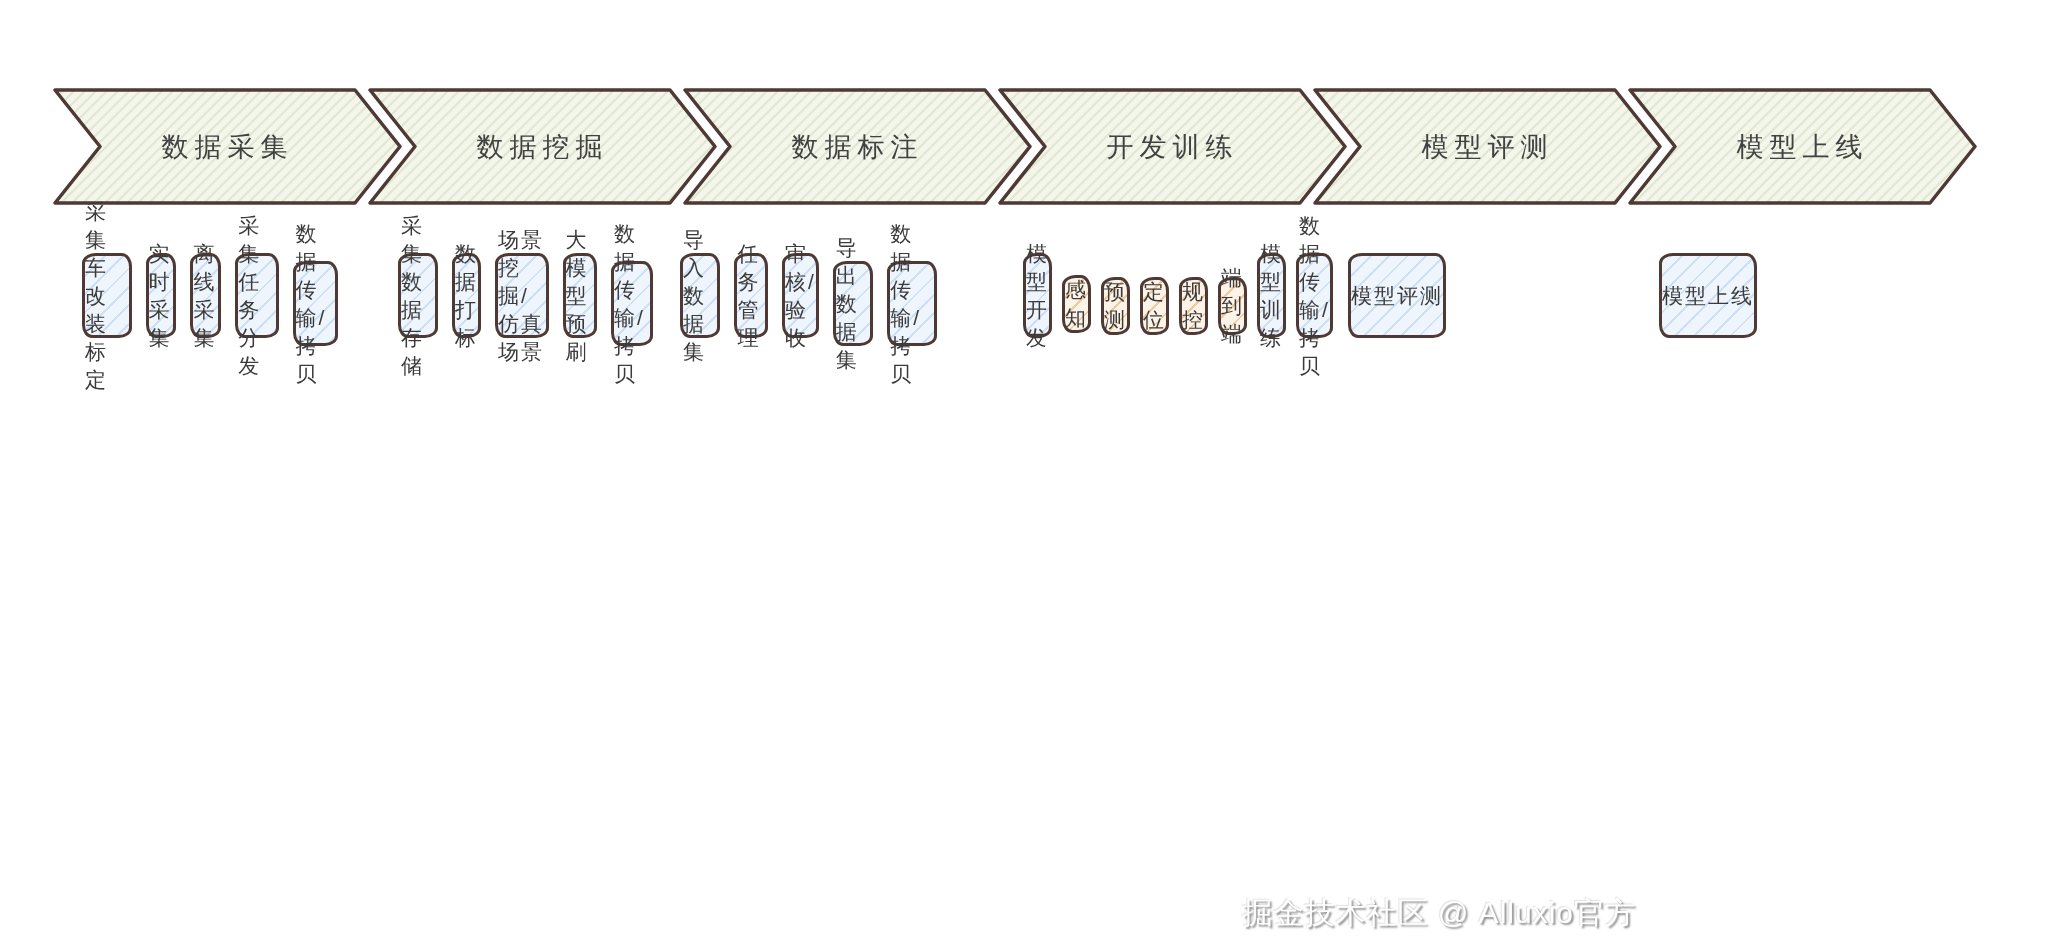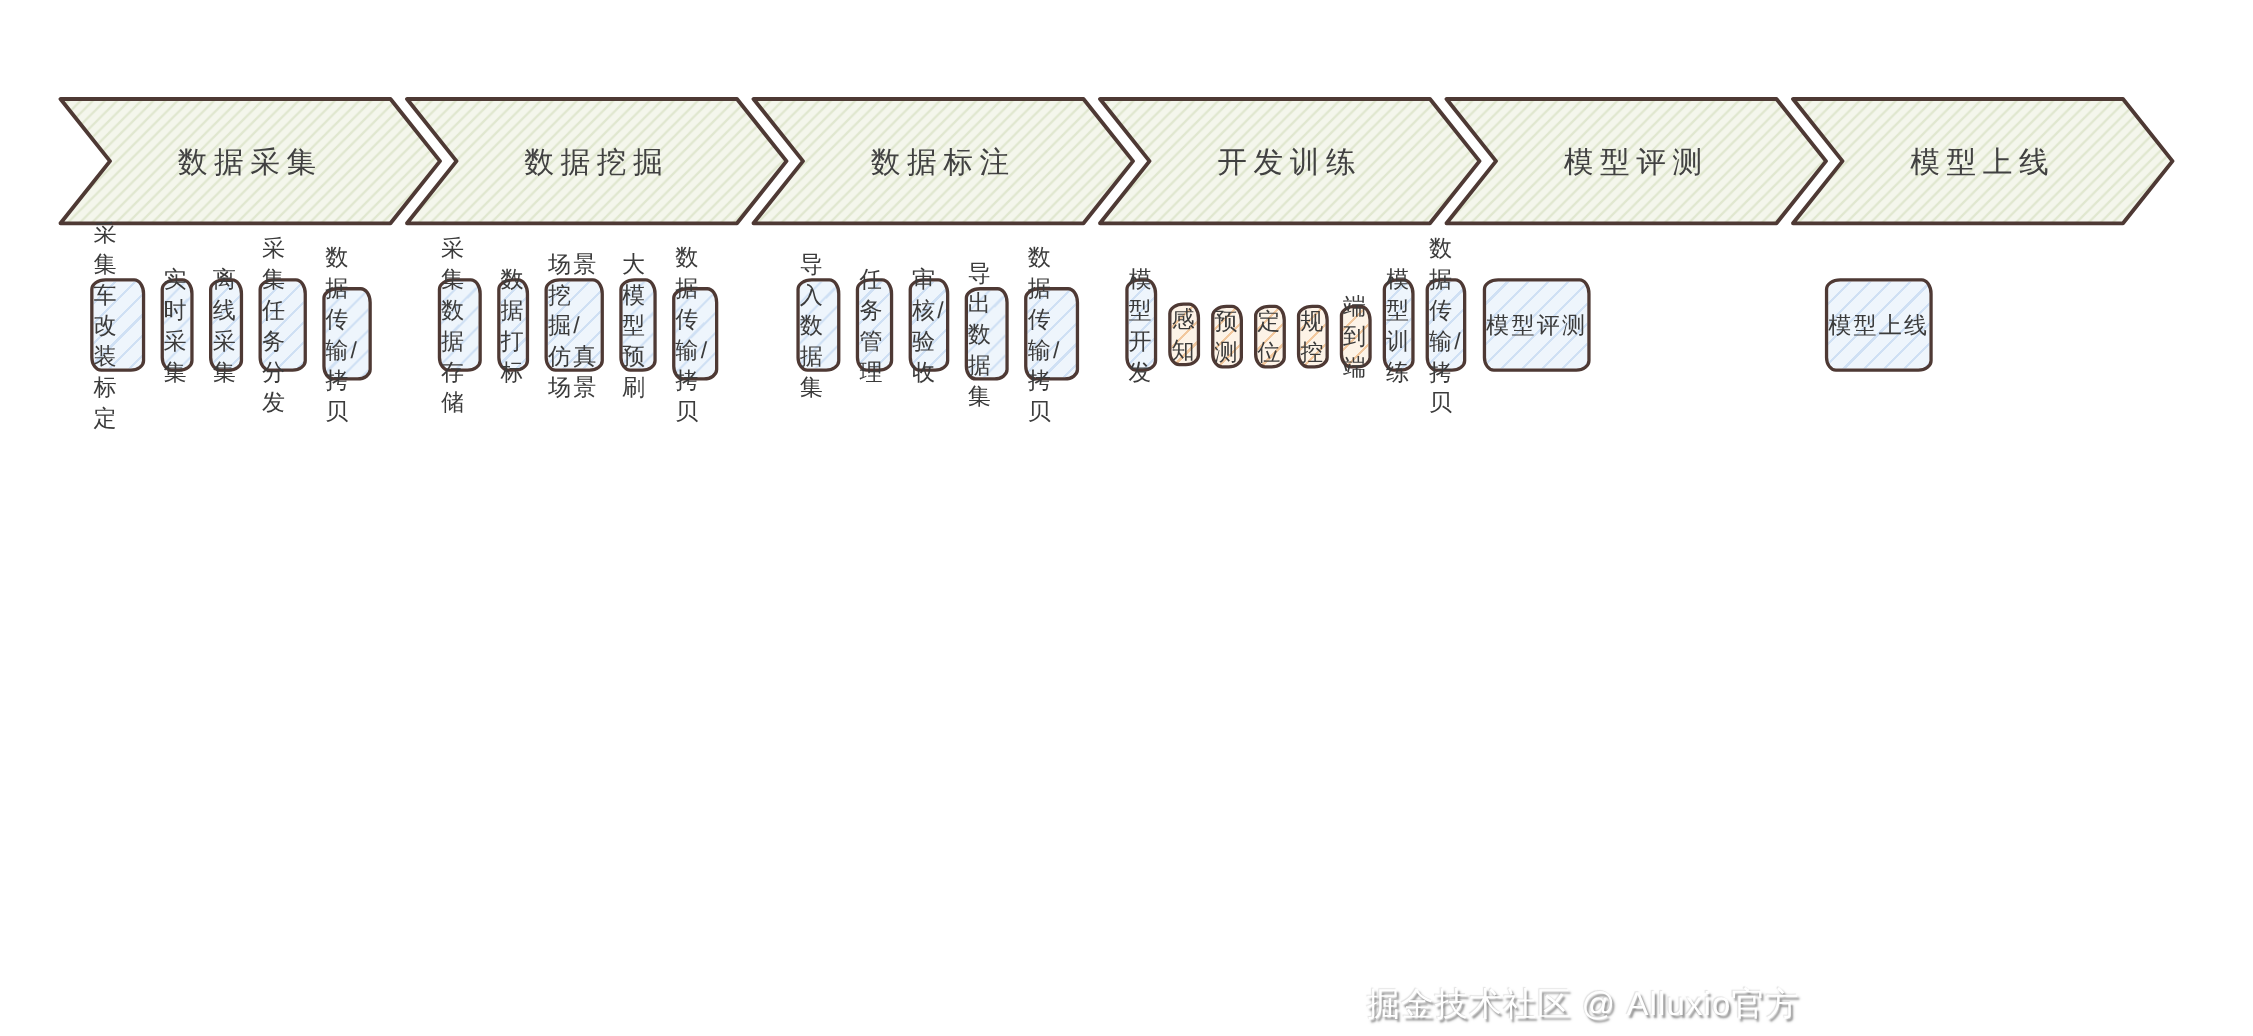--- a/index.html
+++ b/index.html
@@ -77,21 +77,21 @@
   </div>
 
   <div class="col c2" style="left:398px;width:255px">
     <div class="box">采集数据存储</div>
     <div class="box">数据打标</div>
     <div class="box">场景挖掘/仿真场景</div>
     <div class="box">大模型预刷</div>
     <div class="box gap-lg">数据传输/拷贝</div>
   </div>
 
-  <div class="col c3" style="left:724px;width:257px">
+  <div class="col c3" style="left:680px;width:257px">
     <div class="box">导入数据集</div>
     <div class="box">任务管理</div>
     <div class="box">审核/验收</div>
     <div class="box gap-lg">导出数据集</div>
     <div class="box gap-lg">数据传输/拷贝</div>
   </div>
 
   <div class="col c4" style="left:1023px;width:254px">
     <div class="box">模型开发</div>
     <div class="box orange first-orange">感知</div>

